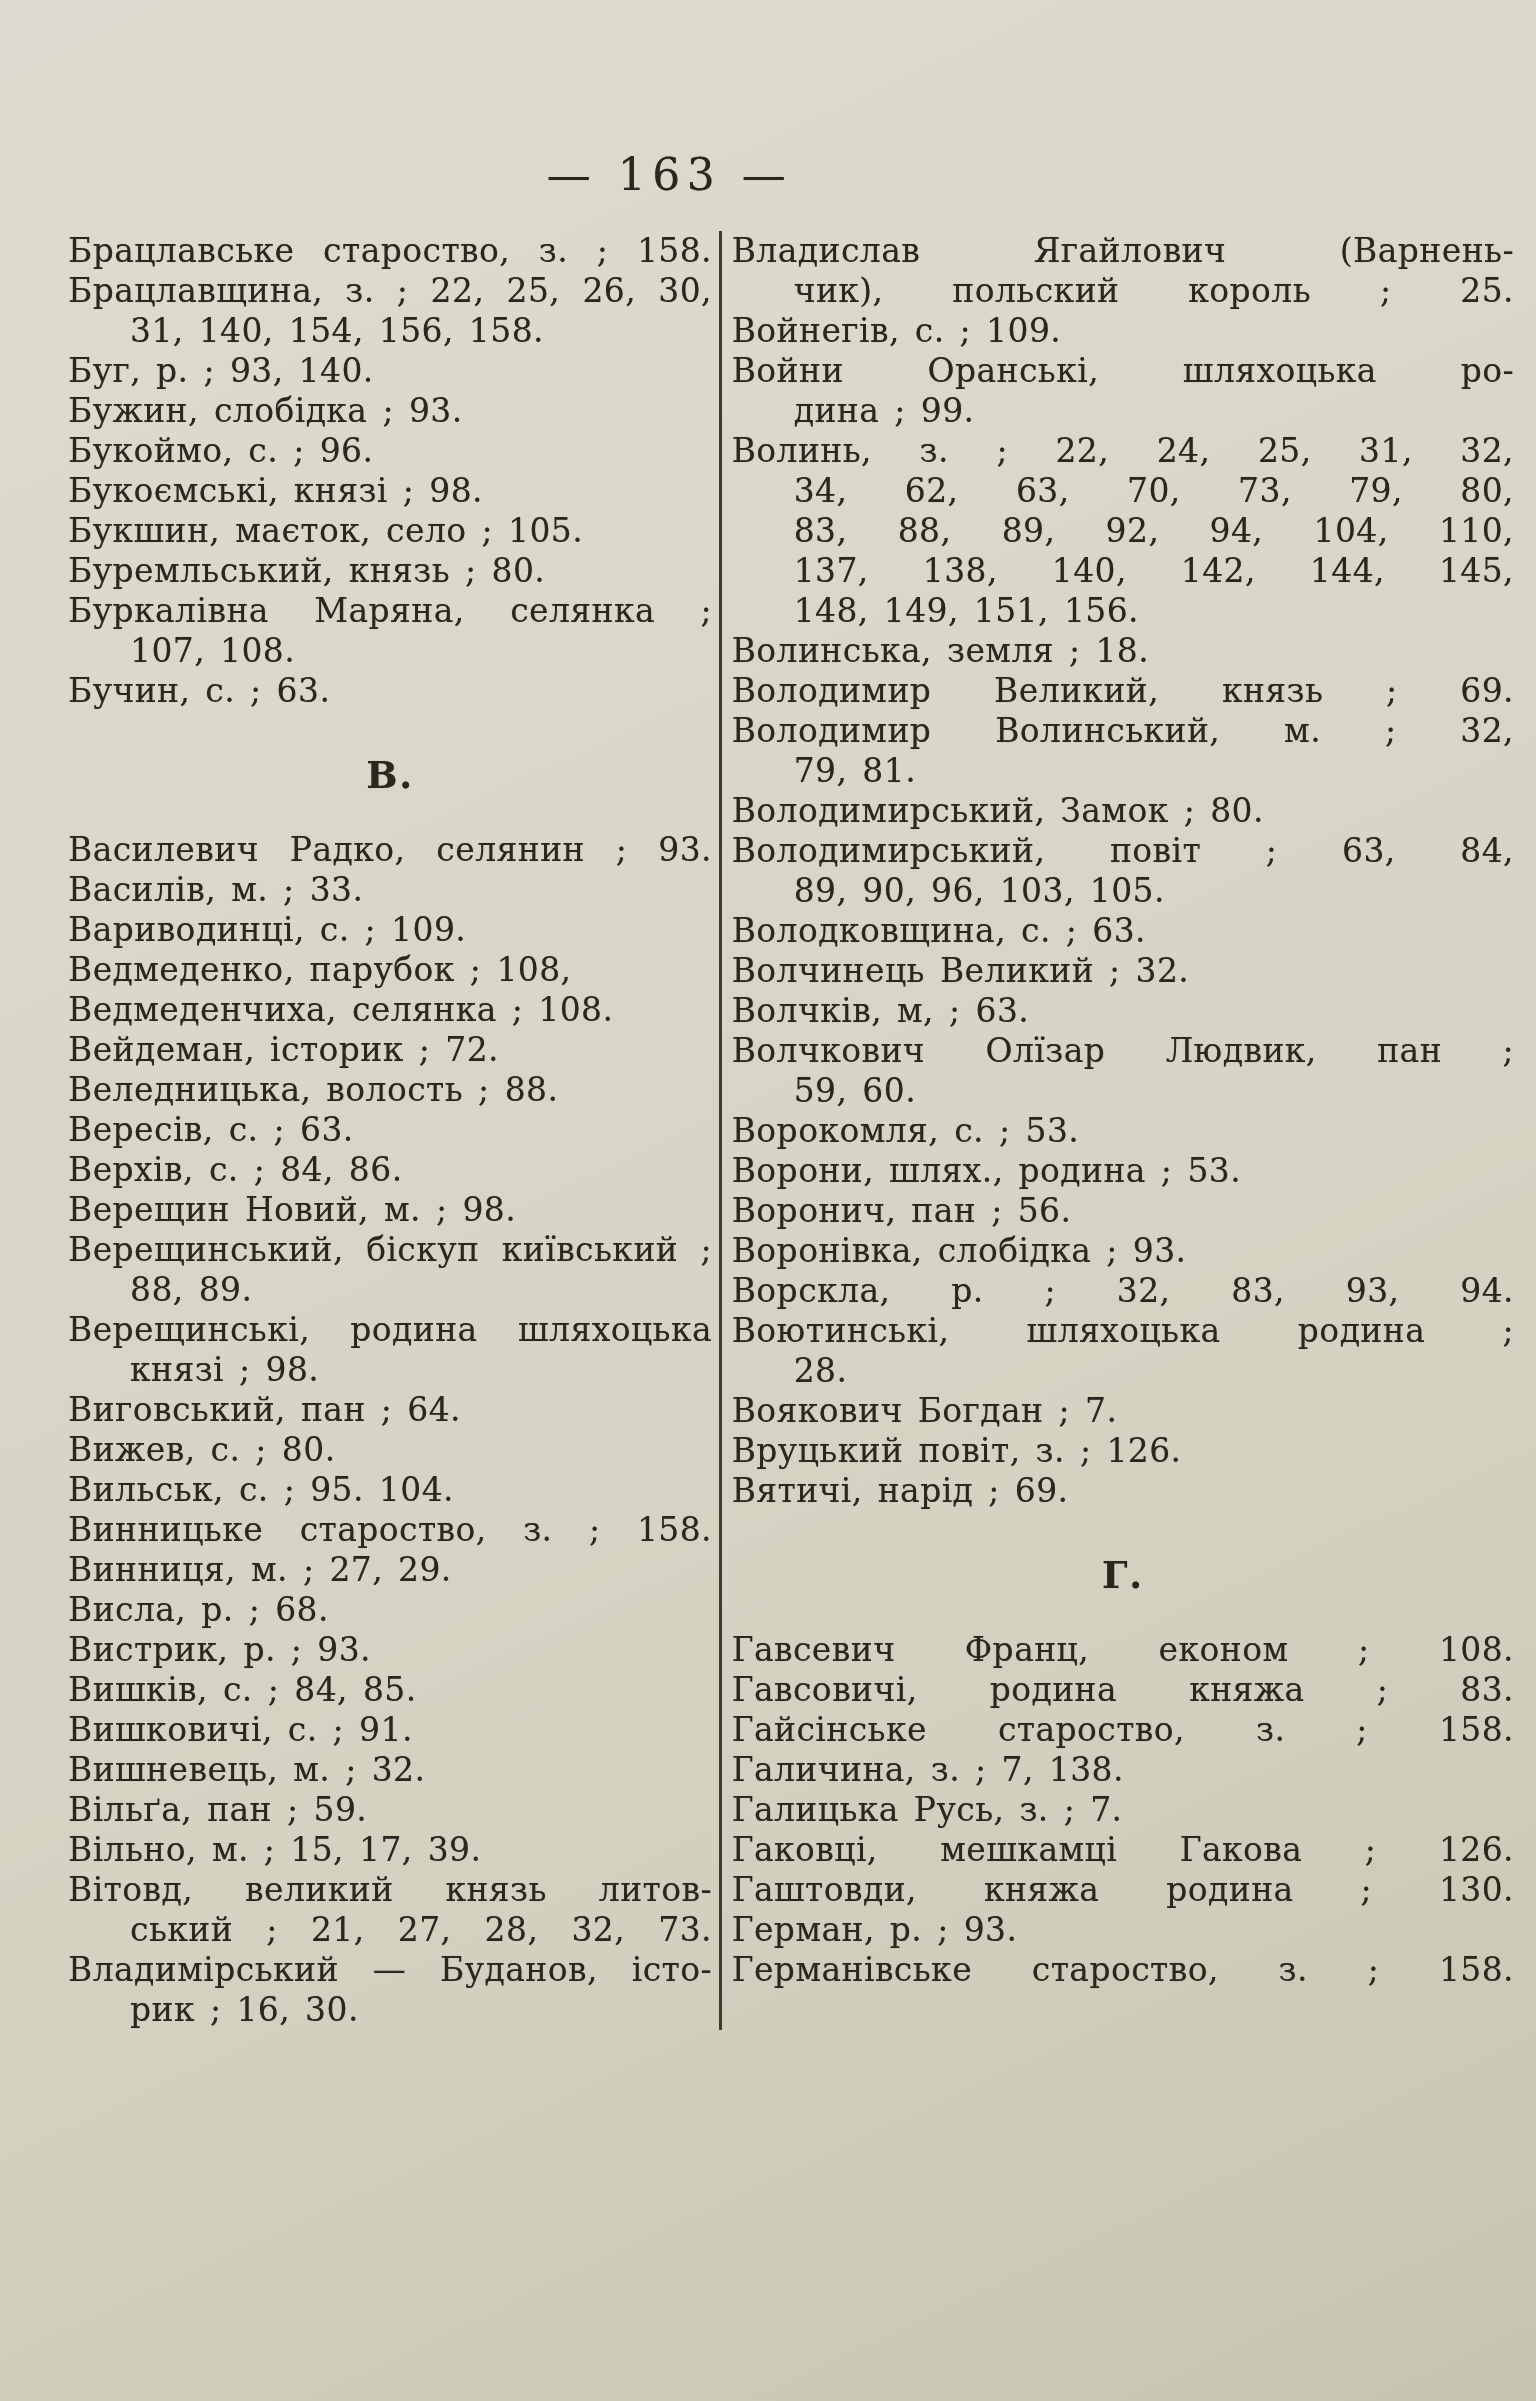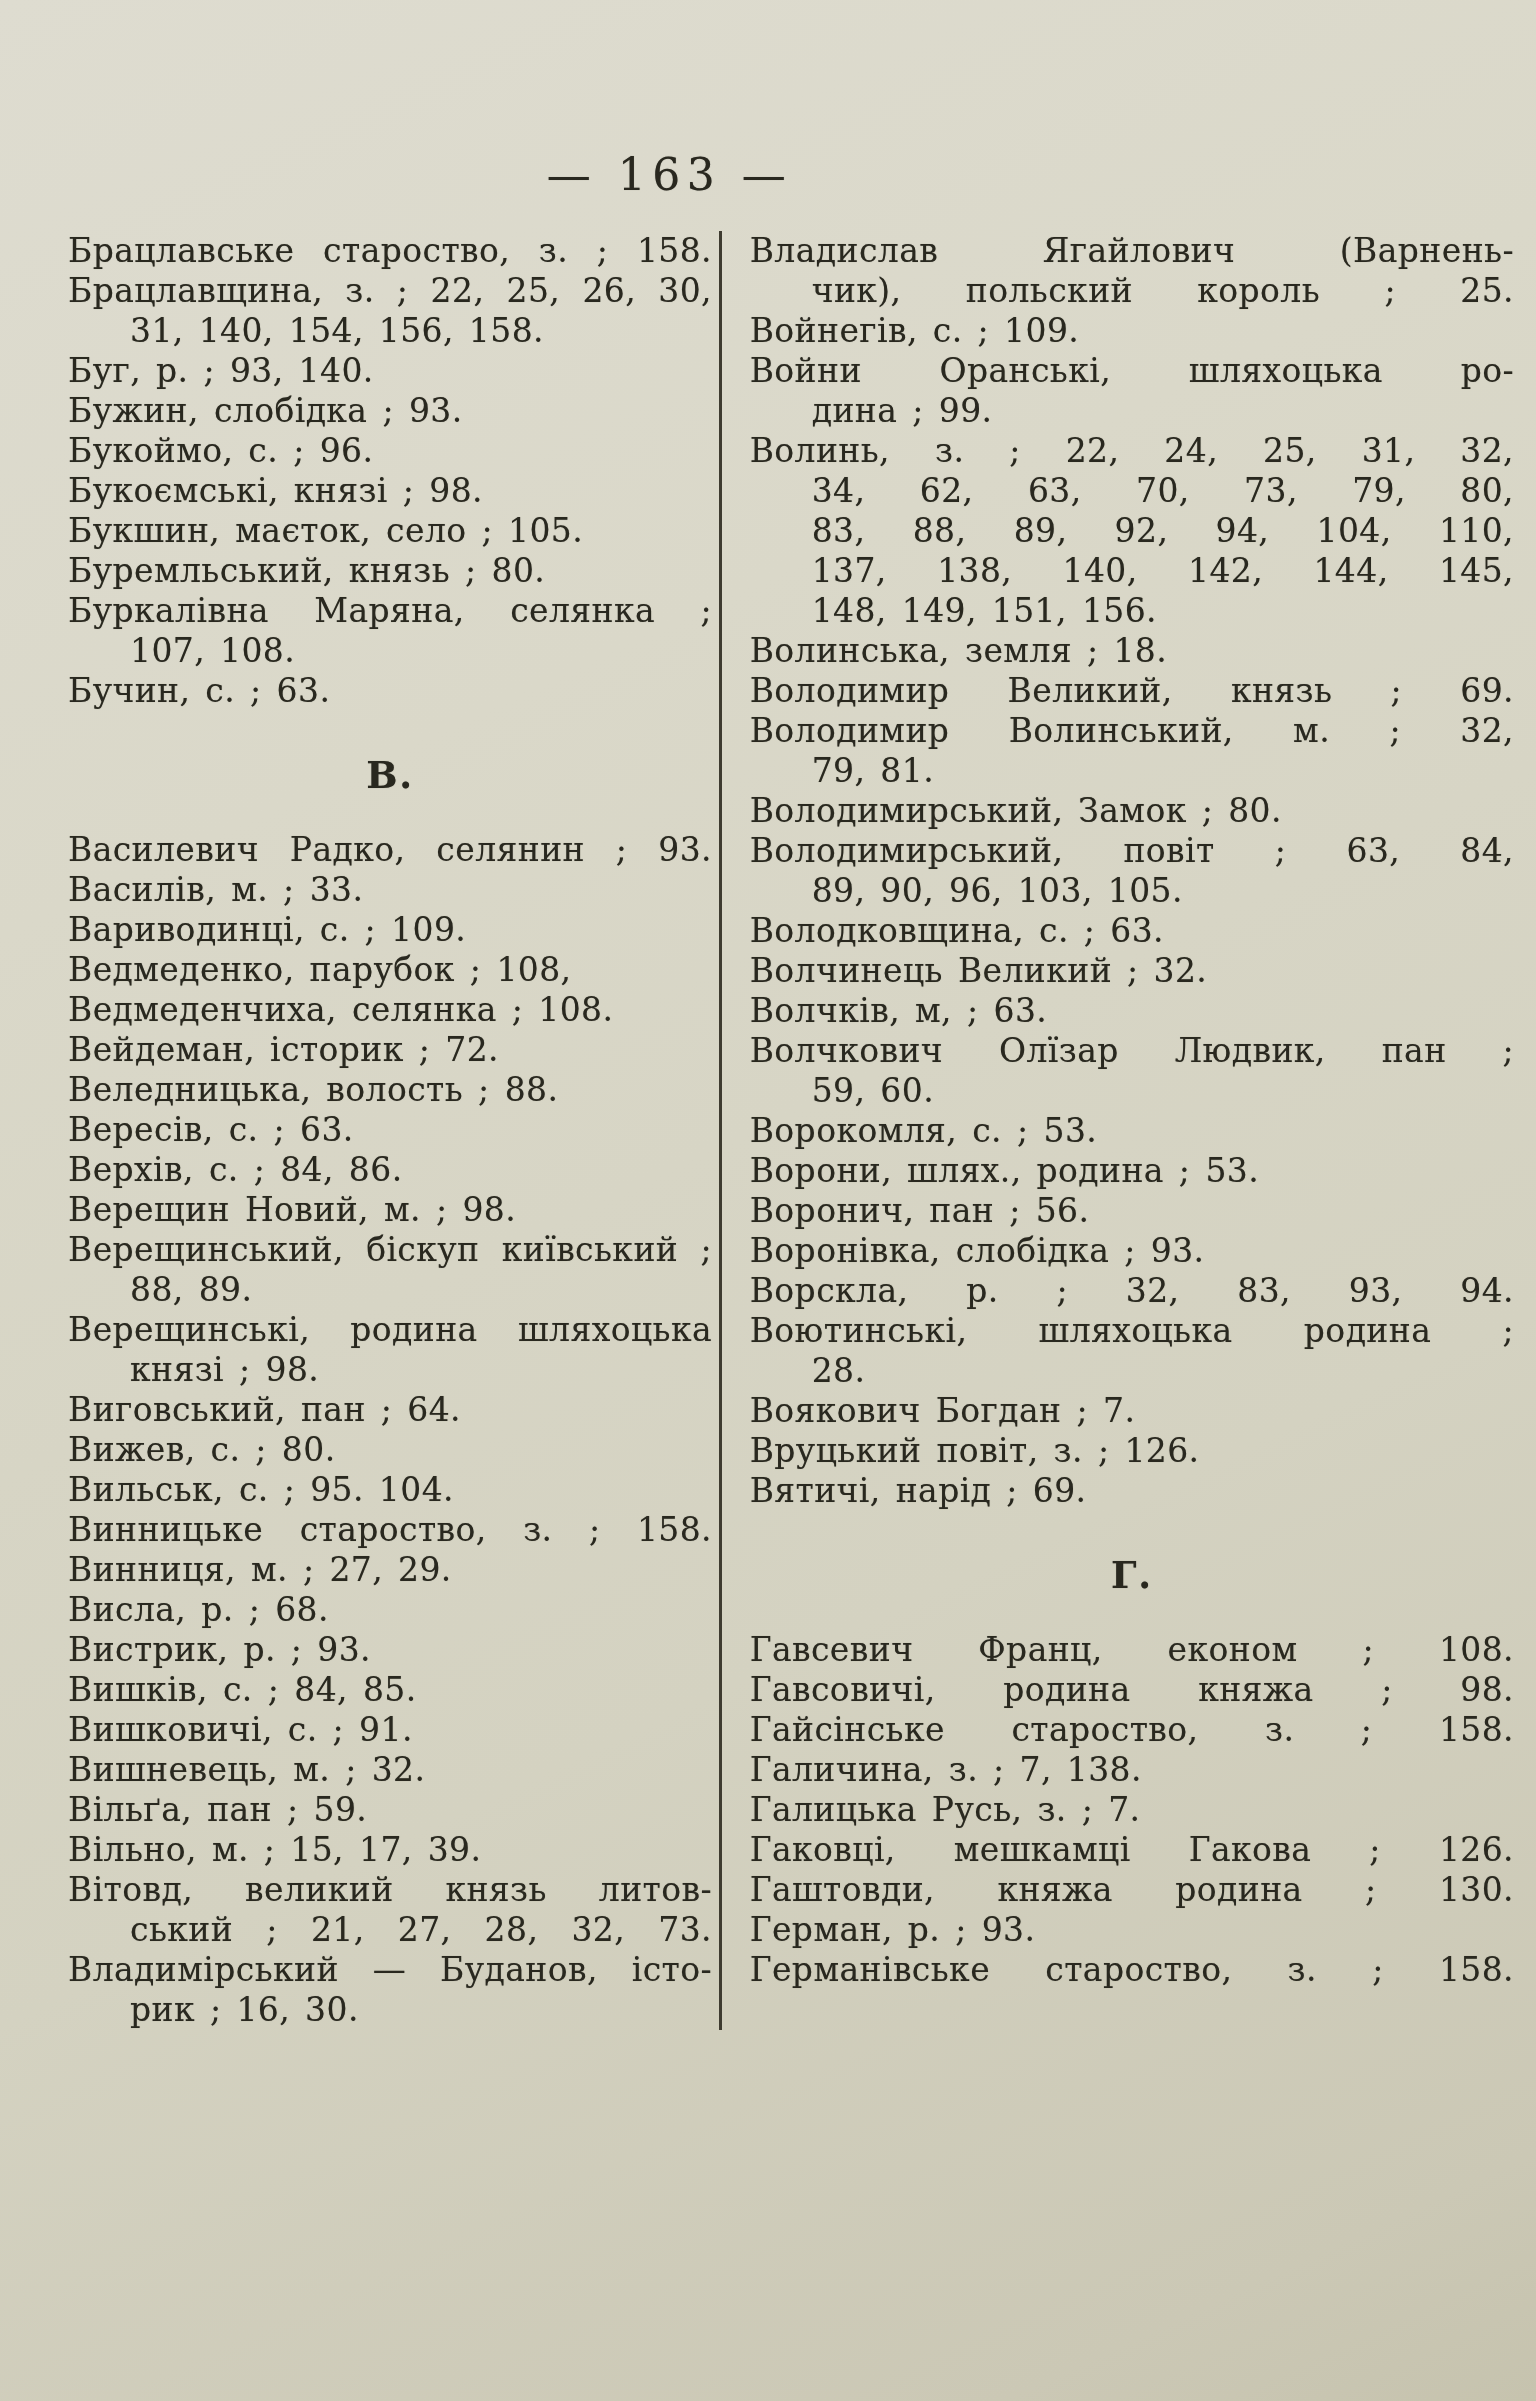--- a/index.html
+++ b/index.html
@@ -29,21 +29,21 @@
     padding: 0 23px 0 68px;
   }
   .col-left { width: 644px; flex: none; }
   .divider {
     width: 2.4px;
     align-self: stretch;
     background: #3e3b30;
     margin-left: 7.3px;
     flex: none;
   }
-  .col-right { flex: 1; padding-left: 28px; min-width: 0; }
+  .col-right { flex: 1; padding-left: 10px; min-width: 0; }
   .section:first-child { margin-top: 0; }
   .section-header {
     font-size: 37px;
     font-weight: bold;
     text-align: center;
     margin: 42px 0 33px;
     letter-spacing: 1.6px;
     text-shadow: 0 0 0.8px rgba(41,40,31,.5);
   }
   .line {
@@ -266,21 +266,21 @@
           <div class="entry">
             <div class="line">Вятичі, нарід ; 69.</div>
           </div>
         </div>
         <div class="section">
           <div class="section-header">Г.</div>
           <div class="entry">
             <div class="line fill">Гавсевич Франц, економ ; 108.</div>
           </div>
           <div class="entry">
-            <div class="line fill">Гавсовичі, родина княжа ; 98.</div>
+            <div class="line fill">Гавсовичі, родина княжа ; 83.</div>
           </div>
           <div class="entry">
             <div class="line fill">Гайсінське староство, з. ; 158.</div>
           </div>
           <div class="entry">
             <div class="line">Галичина, з. ; 7, 138.</div>
           </div>
           <div class="entry">
             <div class="line">Галицька Русь, з. ; 7.</div>
           </div>

